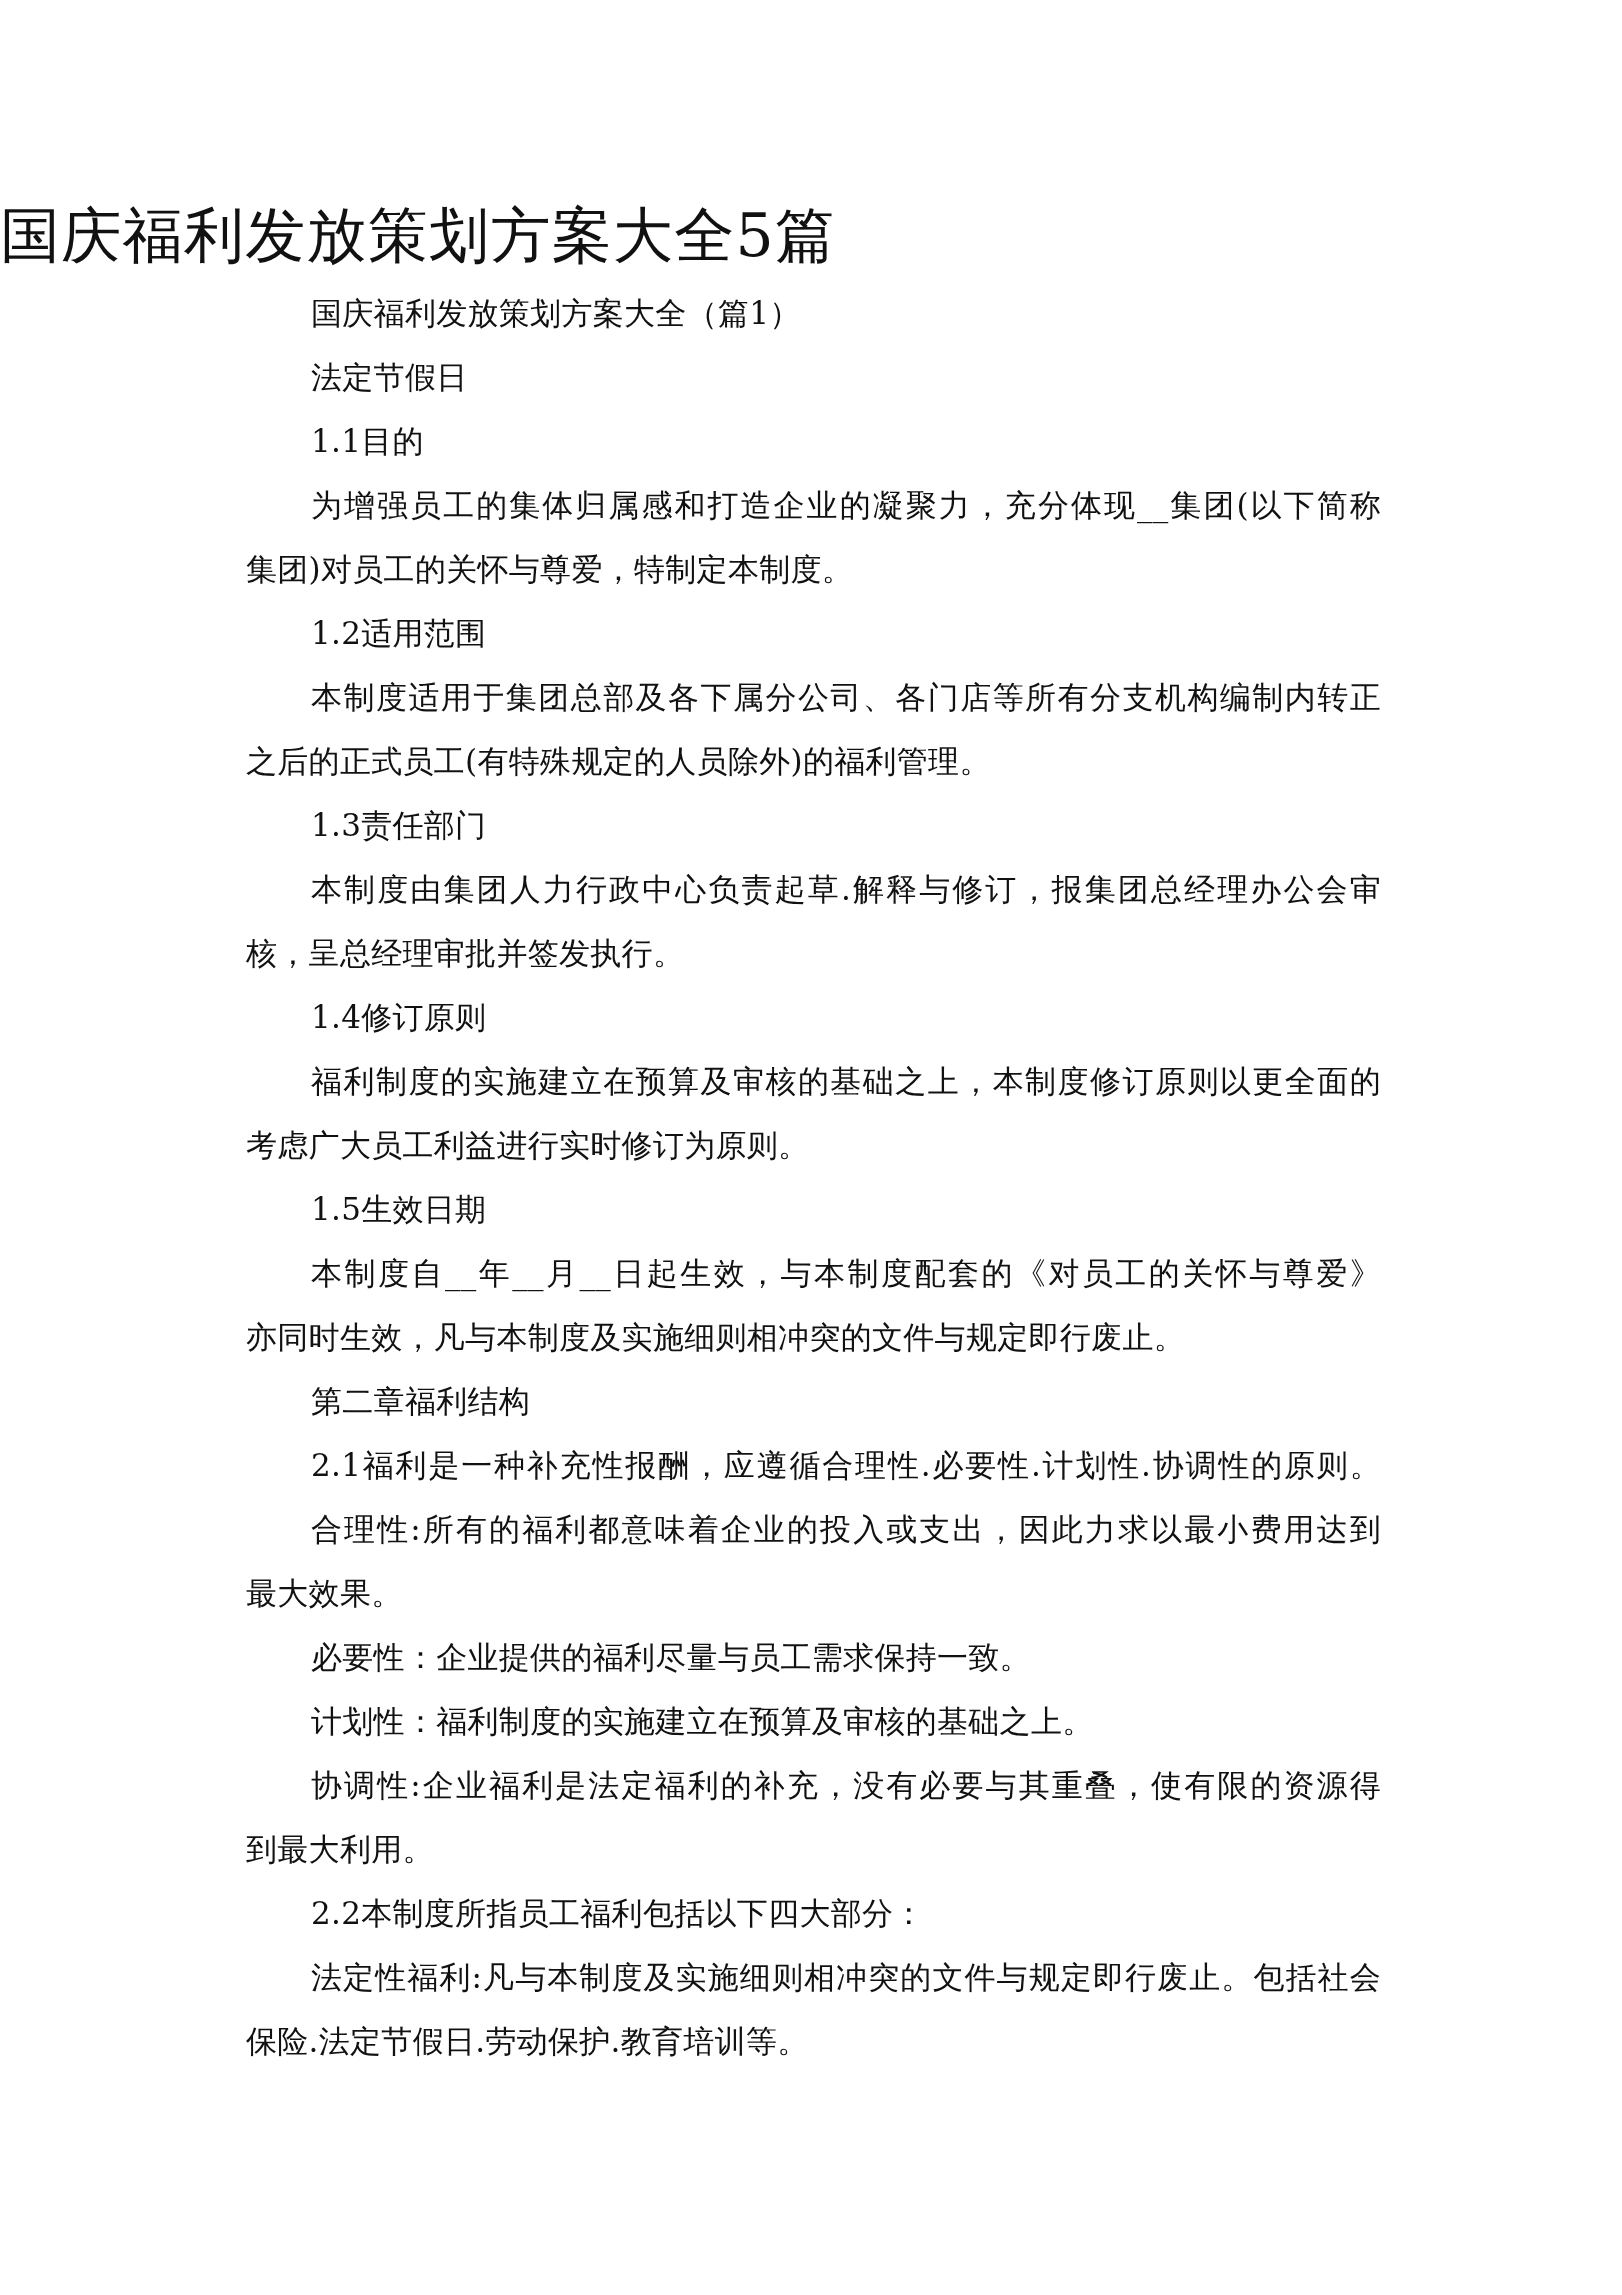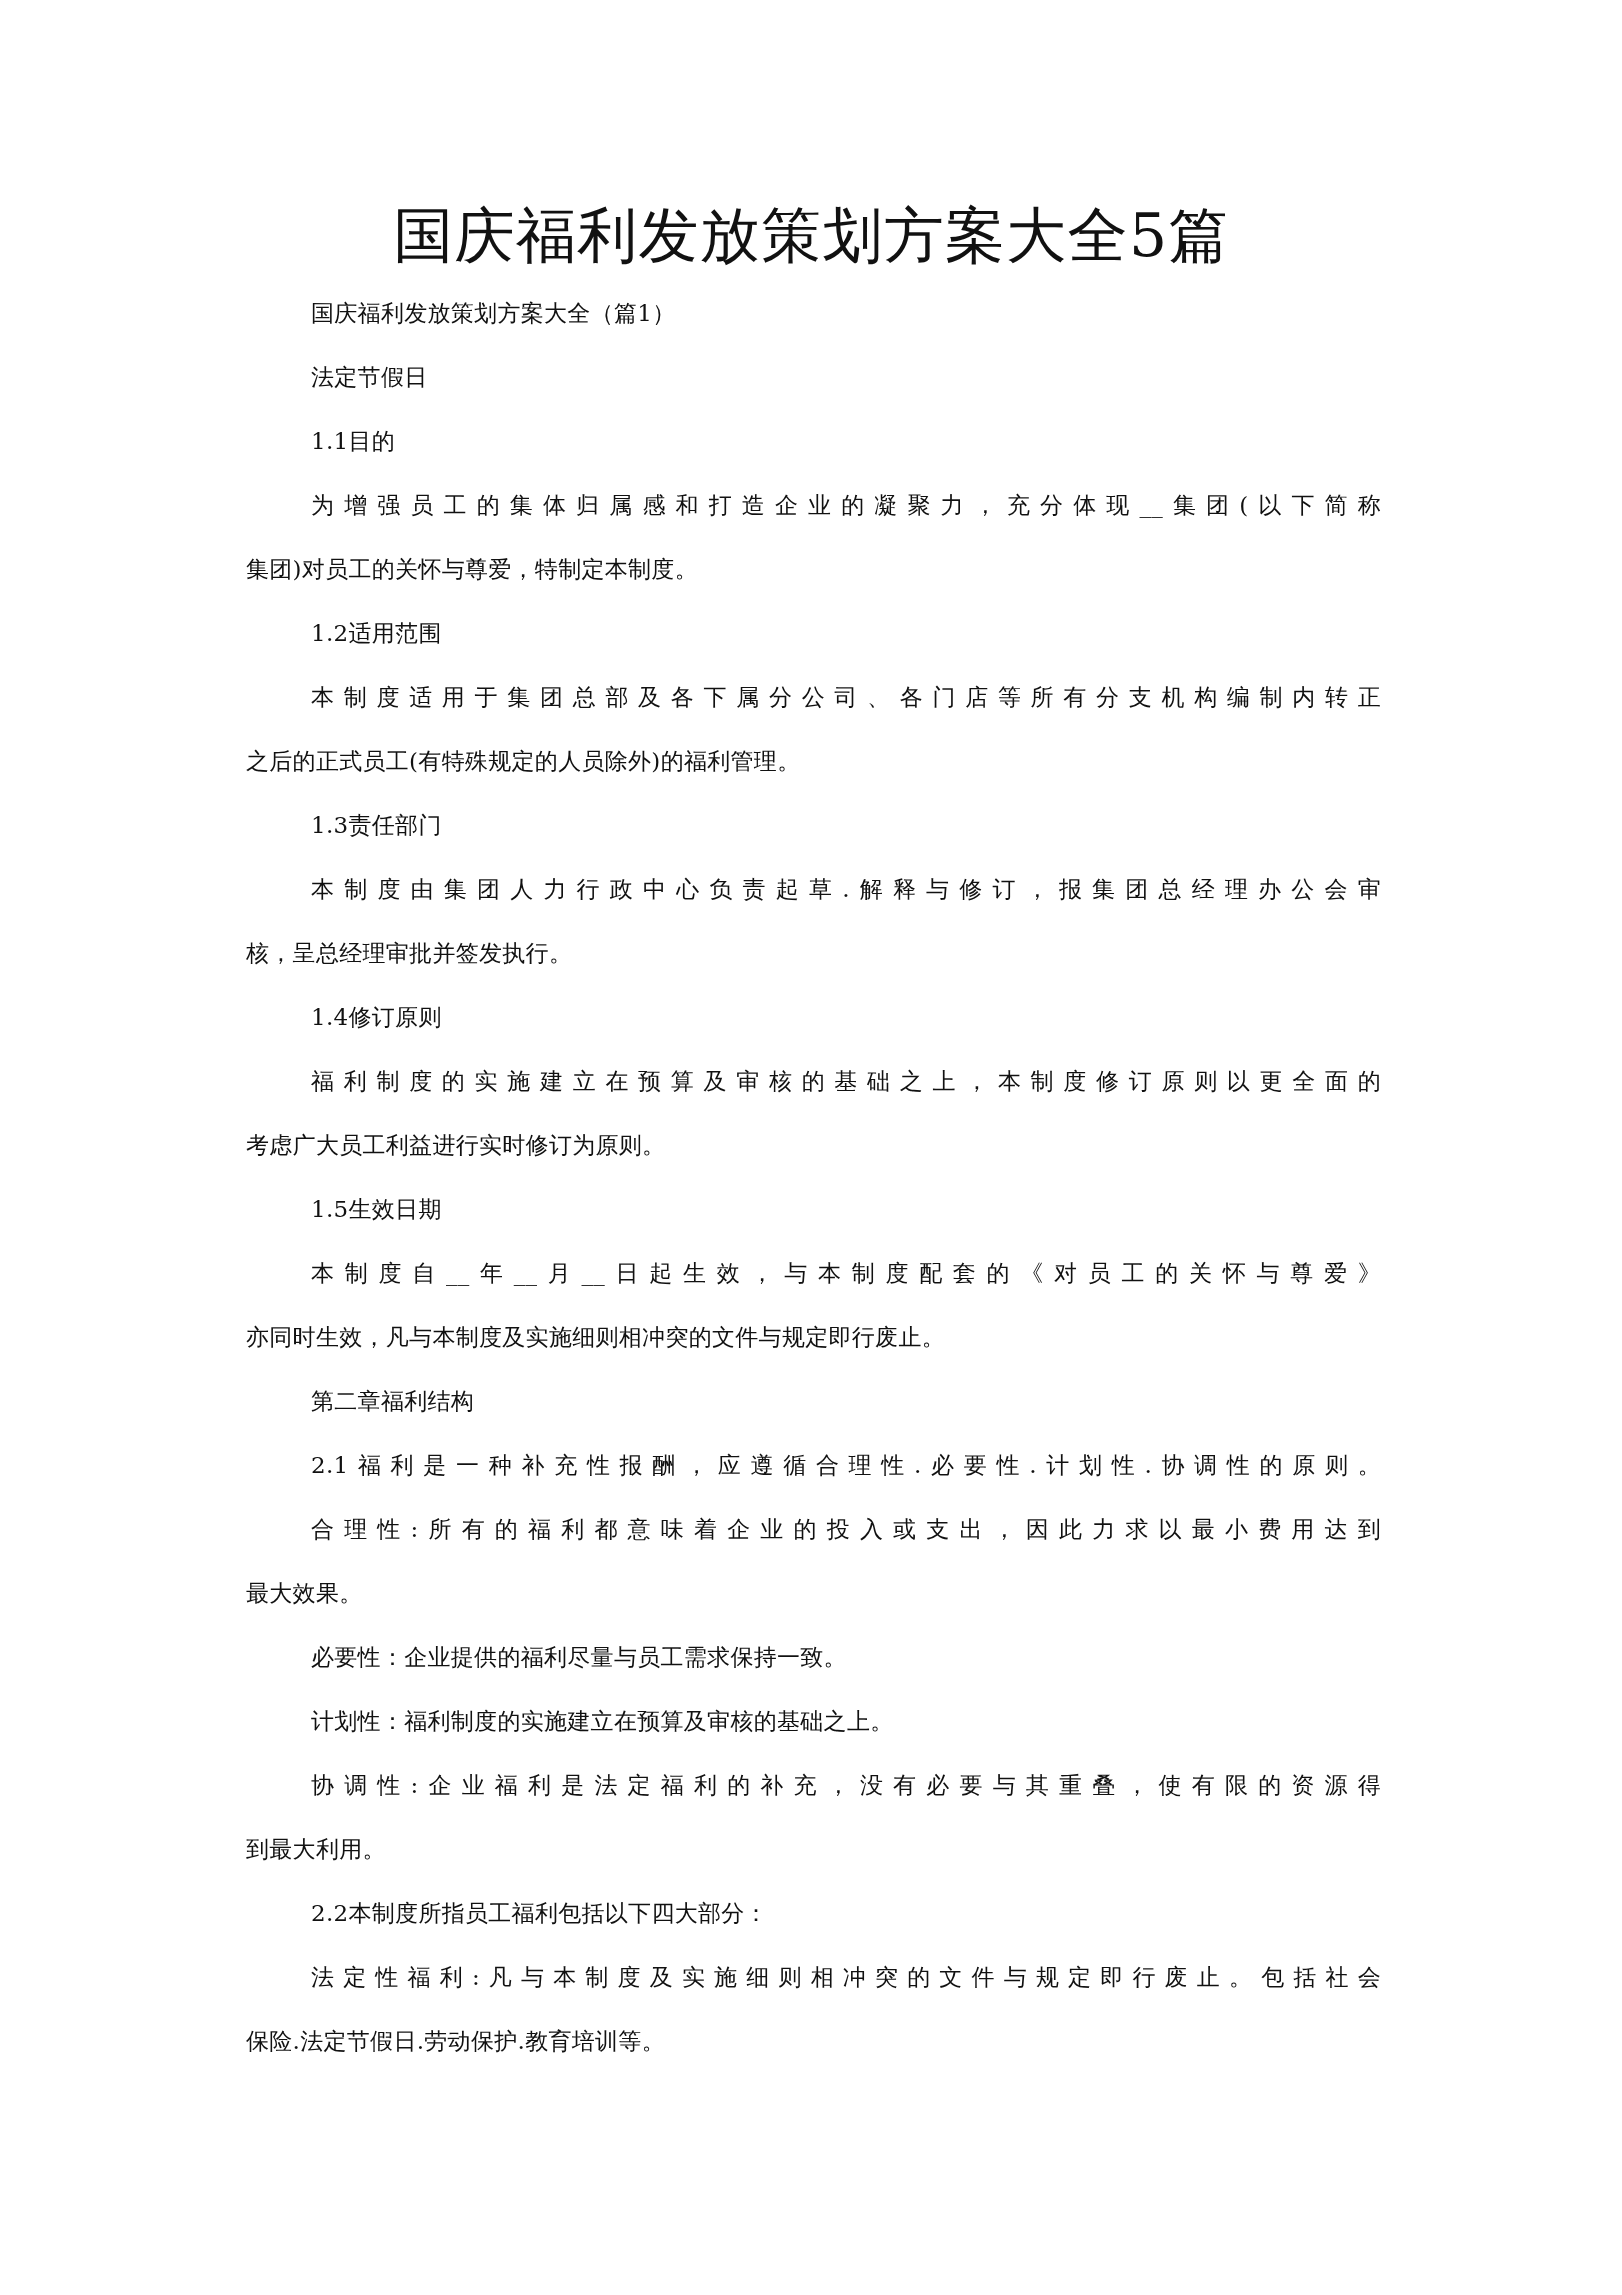--- a/index.html
+++ b/index.html
@@ -1,22 +1,22 @@
 <!DOCTYPE html>
 <html style="font-size:10.5px"><head>
 <meta charset="utf-8">
 <style>
   html, body { margin: 0; padding: 0; background: #ffffff; }
   body { width: 1623px; height: 2295px; position: relative; overflow: hidden;
          font-family: "DejaVu Serif", "Liberation Serif", serif; color: #111111; }
   .page { position: absolute; left: 0; top: 0; width: 1623px; height: 2295px; background: #ffffff; }
-  .title { position: absolute; left: 0; top: 196px; width: 1623px; text-align: center;
+  .title { position: absolute; left: 0; top: 196px; width: 1623px; 
            font-size: 60px; line-height: 79px; font-weight: normal; letter-spacing: 1.3px; margin: 0; }
   .body { position: absolute; left: 246px; top: 281px; width: 1135px; }
-  .line { height: 64px; line-height: 64px; font-size: 23px; white-space: nowrap;
+  .line { height: 64px; line-height: 64px; font-size: 31px; white-space: nowrap;
           letter-spacing: 0.3px; }
   .indent { padding-left: 65px; }
   .justify { text-align: justify; text-align-last: justify; }
 </style>
 </head>
 <body>
 
 <div class="page">
   <h1 class="title">国庆福利发放策划方案大全5篇</h1>
   <div class="body" id="doc-body">

